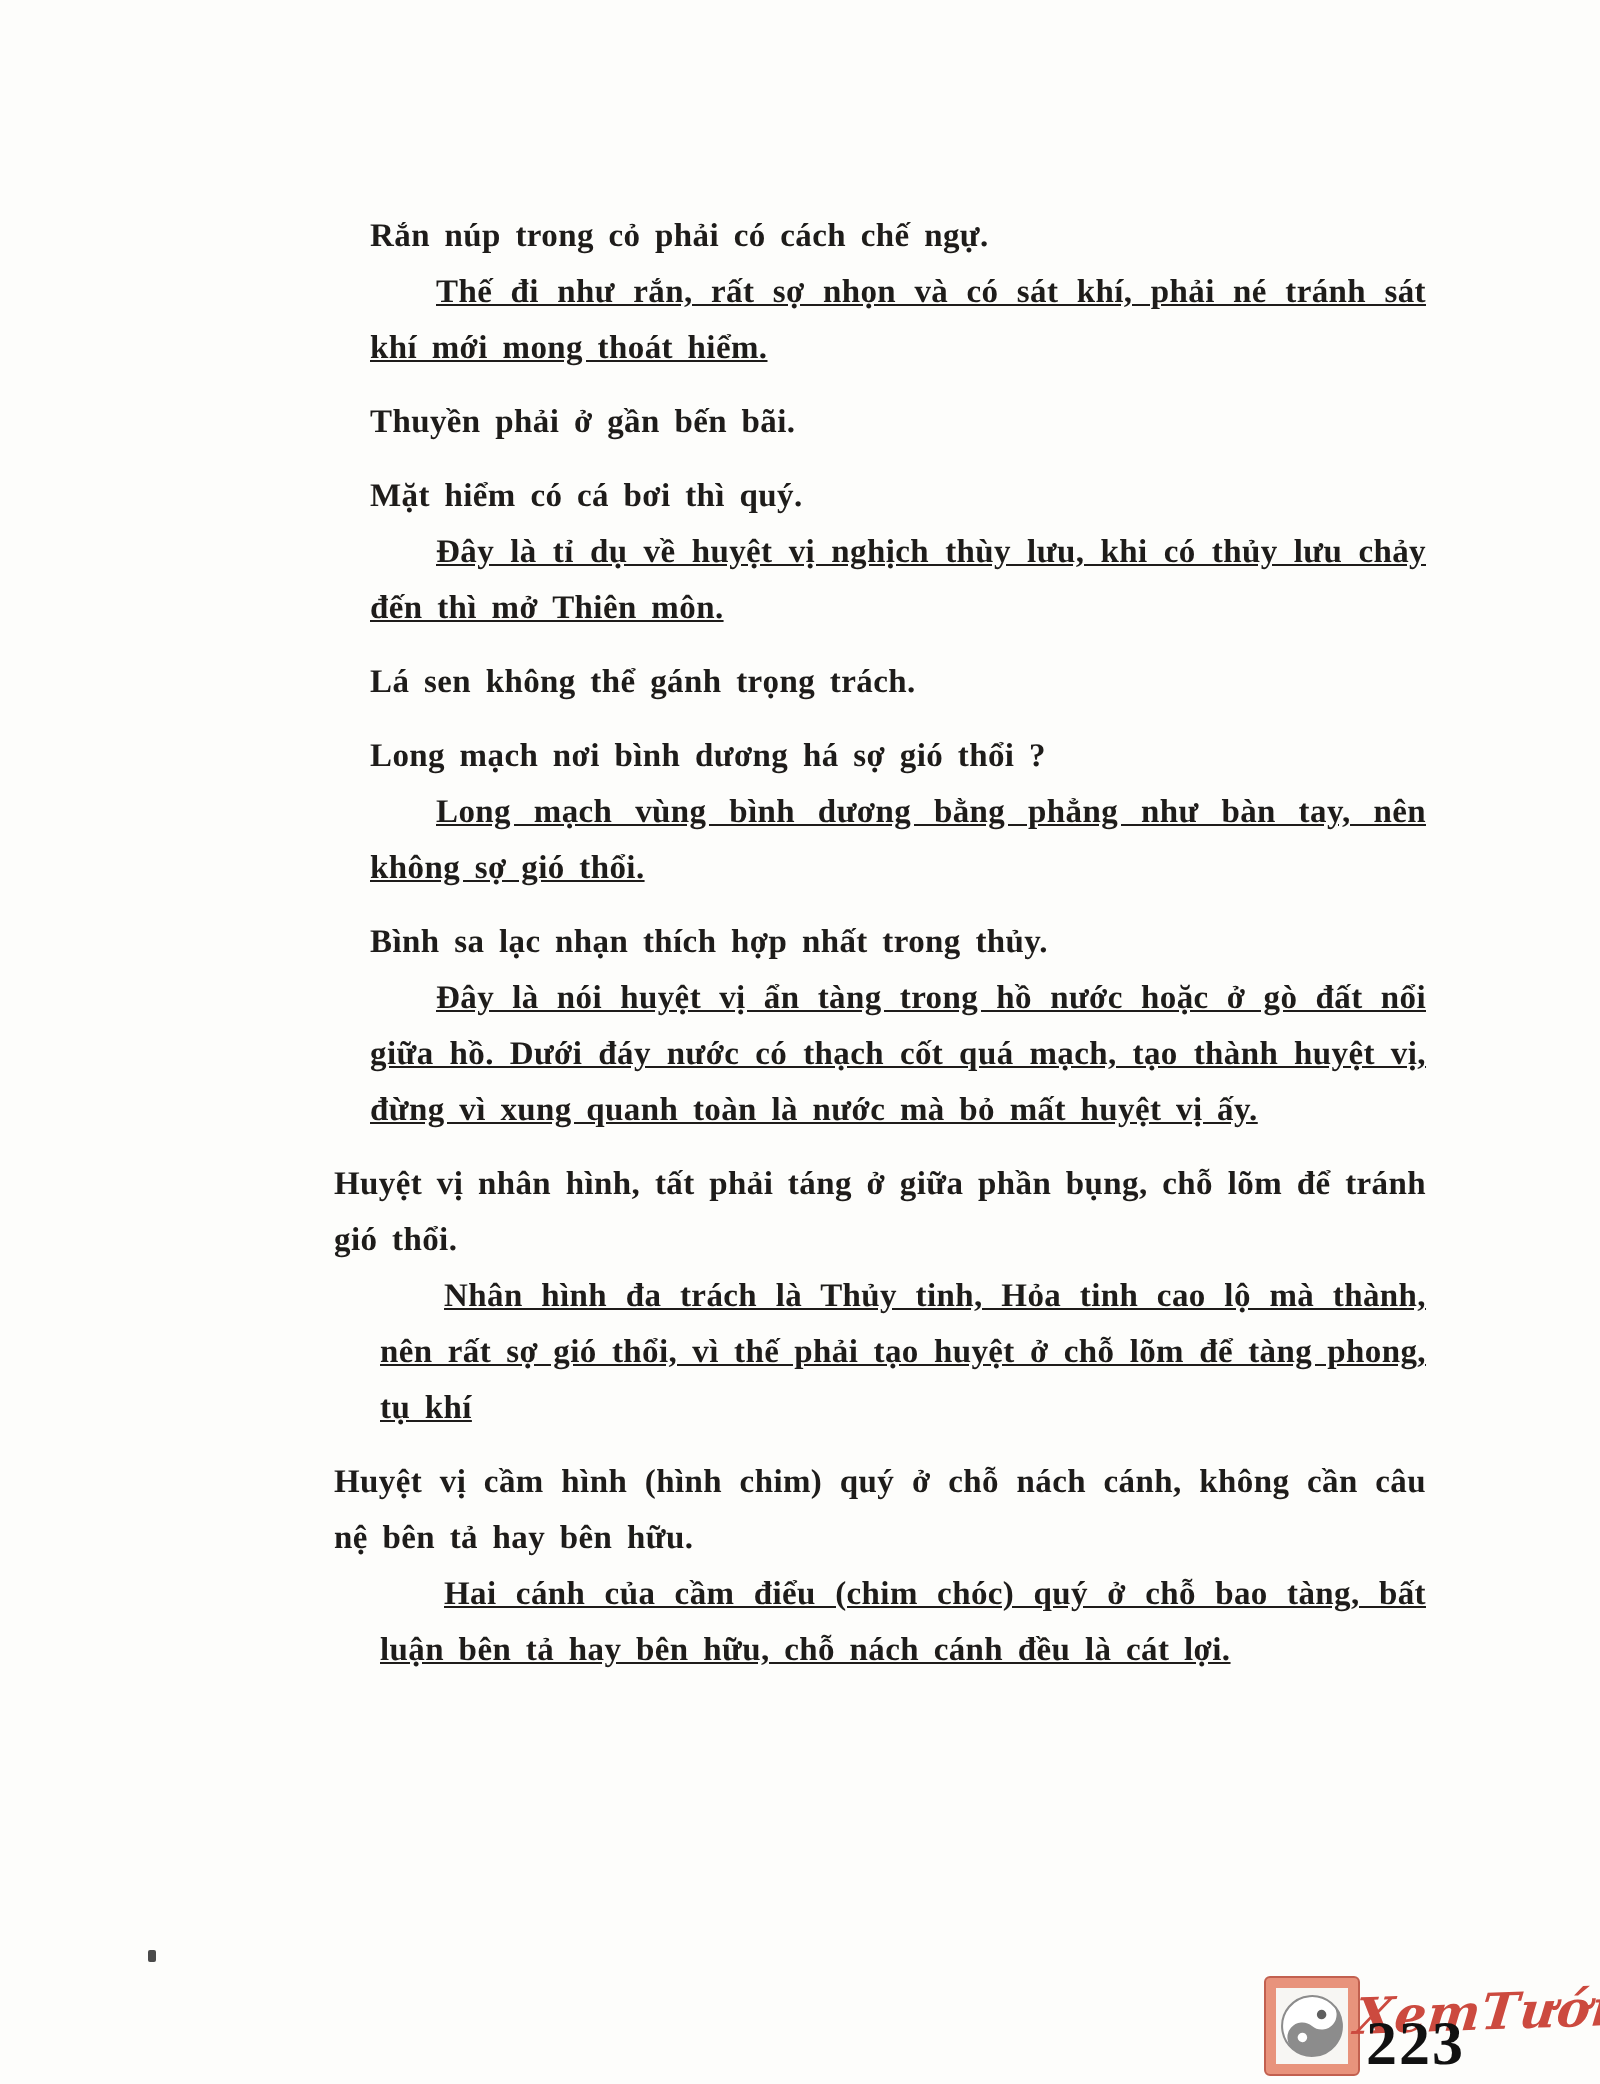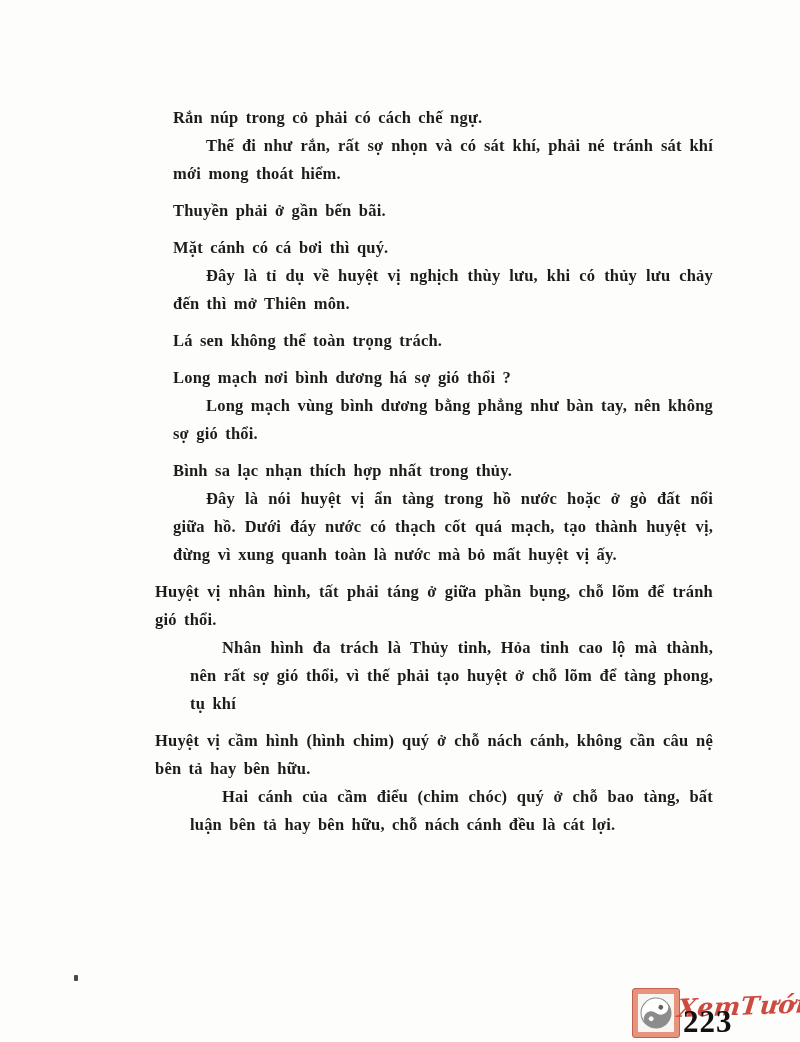--- a/index.html
+++ b/index.html
@@ -22,24 +22,24 @@
     font-size: 16.5px;
     line-height: 28px;
     font-weight: 700;
     text-align: justify;
     word-spacing: 3px;
     letter-spacing: 0.2px;
   }
   .block { margin: 0 0 9px 0; }
   .block p { margin: 0; }
   
-  .block.a .stmt, .block.a .comm { margin-left: 18px; }
-  .comm { text-indent: 33px; }
+  .block.a .stmt, .block.a .comm { margin-left: 30px; }
+  .comm { text-indent: 33px; text-decoration: underline; }
   
-  .block.b .stmt { margin-left: 0; }
+  .block.b .stmt { margin-left: 12px; }
   .block.b .comm { margin-left: 35px; text-indent: 32px; }
 
   .speck {
     position: absolute;
     left: 74px; top: 975px;
     width: 4px; height: 6px;
     background: #4a4a4a;
     border-radius: 1px;
   }
 
@@ -95,26 +95,26 @@
     <div class="block a">
       <p class="stmt">Rắn núp trong cỏ phải có cách chế ngự.</p>
       <p class="comm">Thế đi như rắn, rất sợ nhọn và có sát khí, phải né tránh sát khí mới mong thoát hiểm.</p>
     </div>
 
     <div class="block a">
       <p class="stmt">Thuyền phải ở gần bến bãi.</p>
     </div>
 
     <div class="block a">
-      <p class="stmt">Mặt cánh có cá bơi thì quý.</p>
+      <p class="stmt">Mặt hiểm có cá bơi thì quý.</p>
       <p class="comm">Đây là tỉ dụ về huyệt vị nghịch thùy lưu, khi có thủy lưu chảy đến thì mở Thiên môn.</p>
     </div>
 
     <div class="block a">
-      <p class="stmt">Lá sen không thể toàn trọng trách.</p>
+      <p class="stmt">Lá sen không thể gánh trọng trách.</p>
     </div>
 
     <div class="block a">
       <p class="stmt">Long mạch nơi bình dương há sợ gió thổi ?</p>
       <p class="comm">Long mạch vùng bình dương bằng phẳng như bàn tay, nên không sợ gió thổi.</p>
     </div>
 
     <div class="block a">
       <p class="stmt">Bình sa lạc nhạn thích hợp nhất trong thủy.</p>
       <p class="comm">Đây là nói huyệt vị ẩn tàng trong hồ nước hoặc ở gò đất nổi giữa hồ. Dưới đáy nước có thạch cốt quá mạch, tạo thành huyệt vị, đừng vì xung quanh toàn là nước mà bỏ mất huyệt vị ấy.</p>

